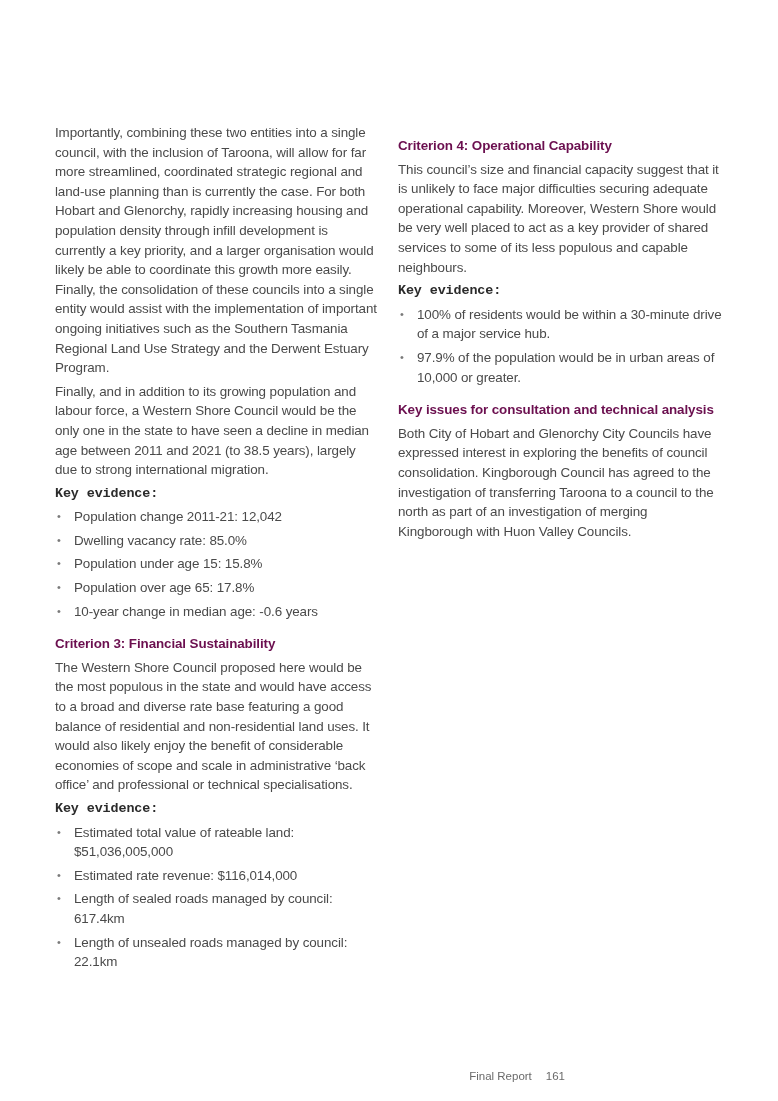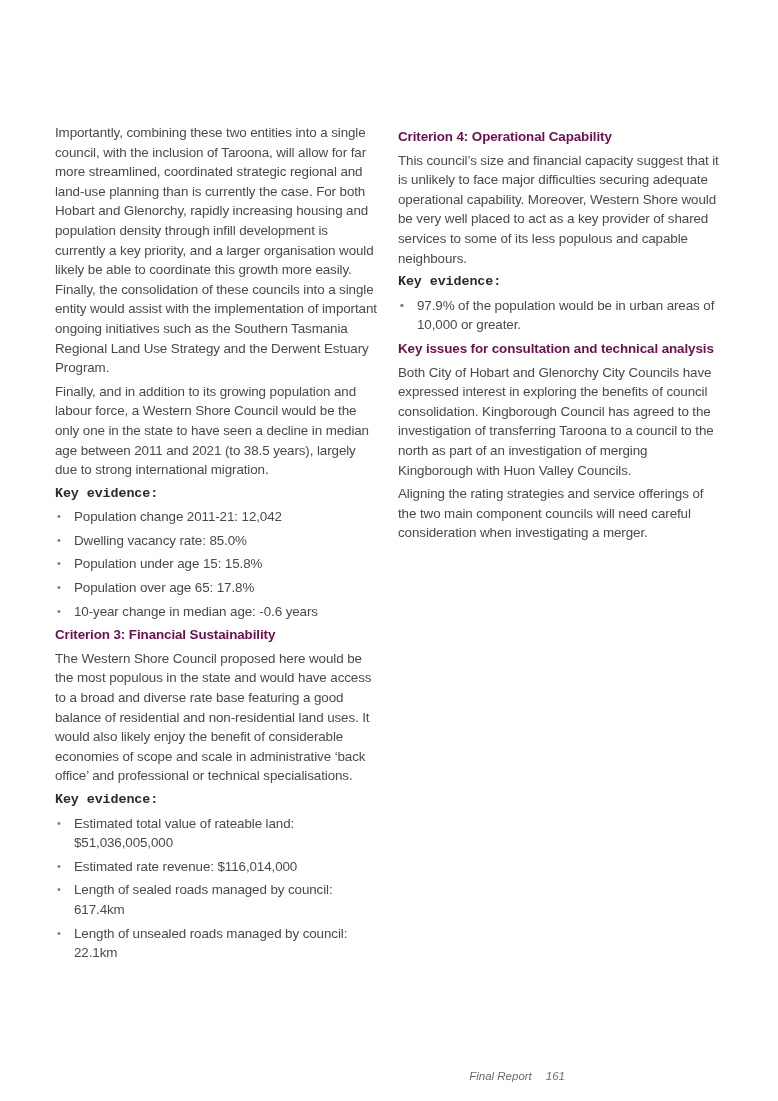--- a/index.html
+++ b/index.html
@@ -27,21 +27,21 @@
       font-size: 13.4px;
       line-height: 19.6px;
       letter-spacing: -0.1px;
     }
     .col-left { left: 55px; width: 322px; }
     .col-right { left: 398px; width: 326px; }
     p {
       margin: 0 0 4px 0;
     }
     h3 {
-      margin: 4px 0 4px 0;
+      margin: 13px 0 4px 0;
       font-size: 13.4px;
       line-height: 19.6px;
       font-weight: bold;
       color: #6b0f4f;
     }
     h4 {
       margin: 0 0 4px 0;
       font-size: 13.4px;
       line-height: 19.6px;
       font-weight: bold;
@@ -66,21 +66,20 @@
       font-size: 11px;
     }
     .footer {
       position: absolute;
       top: 1066px;
       right: 55px;
       font-size: 11.5px;
       color: #6a6a6a;
       display: flex;
       gap: 14px;
-      font-style: italic;
     }
   </style>
 </head>
 <body>
 
 <div class="page">
 
   <div class="col col-left">
     <p>Importantly, combining these two entities into a single council, with the inclusion of Taroona, will allow for far more streamlined, coordinated strategic regional and land-use planning than is currently the case. For both Hobart and Glenorchy, rapidly increasing housing and population density through infill development is currently a key priority, and a larger organisation would likely be able to coordinate this growth more easily. Finally, the consolidation of these councils into a single entity would assist with the implementation of important ongoing initiatives such as the Southern Tasmania Regional Land Use Strategy and the Derwent Estuary Program.</p>
     <p>Finally, and in addition to its growing population and labour force, a Western Shore Council would be the only one in the state to have seen a decline in median age between 2011 and 2021 (to 38.5 years), largely due to strong international migration.</p>
@@ -105,27 +104,26 @@
       <li><span class="bullet">•</span><span>Length of unsealed roads managed by council: 22.1km</span></li>
     </ul>
   </div>
 
   <div class="col col-right">
     <h3>Criterion 4: Operational Capability</h3>
     <p>This council’s size and financial capacity suggest that it is unlikely to face major difficulties securing adequate operational capability. Moreover, Western Shore would be very well placed to act as a key provider of shared services to some of its less populous and capable neighbours.</p>
 
     <h4>Key evidence:</h4>
     <ul>
-      <li><span class="bullet">•</span></li>
+      <li><span class="bullet">•</span><span>100% of residents would be within a 30-minute drive of a major service hub.</span></li>
       <li><span class="bullet">•</span><span>97.9% of the population would be in urban areas of 10,000 or greater.</span></li>
     </ul>
 
     <h3>Key issues for consultation and technical analysis</h3>
     <p>Both City of Hobart and Glenorchy City Councils have expressed interest in exploring the benefits of council consolidation. Kingborough Council has agreed to the investigation of transferring Taroona to a council to the north as part of an investigation of merging Kingborough with Huon Valley Councils.</p>
-    <p>Aligning the rating strategies and service offerings of the two main component councils will need careful consideration when investigating a merger.</p>
   </div>
 
   <div class="footer">
     <span>Final Report</span>
     <span>161</span>
   </div>
 
 </div>
 
 </body></html>

